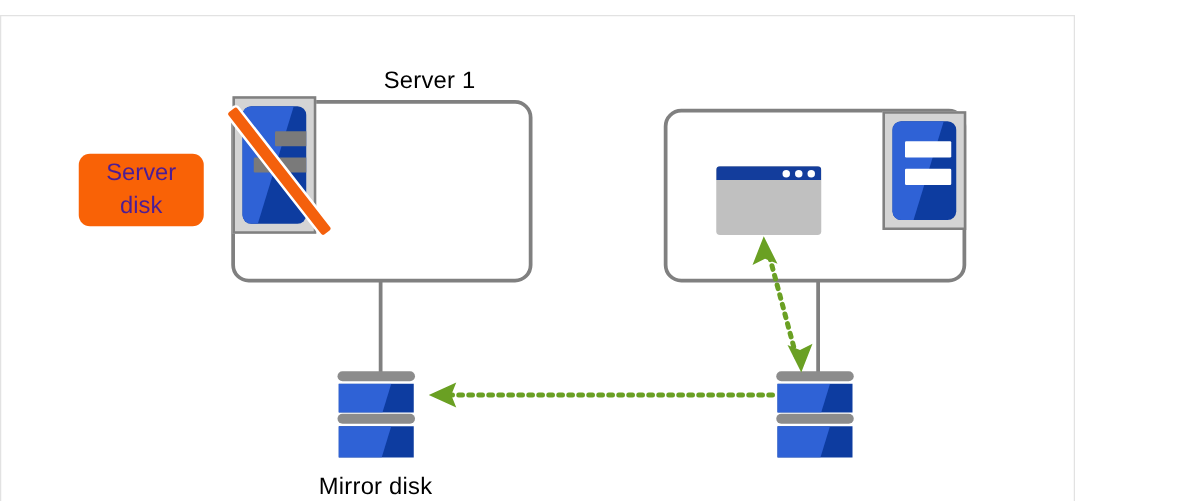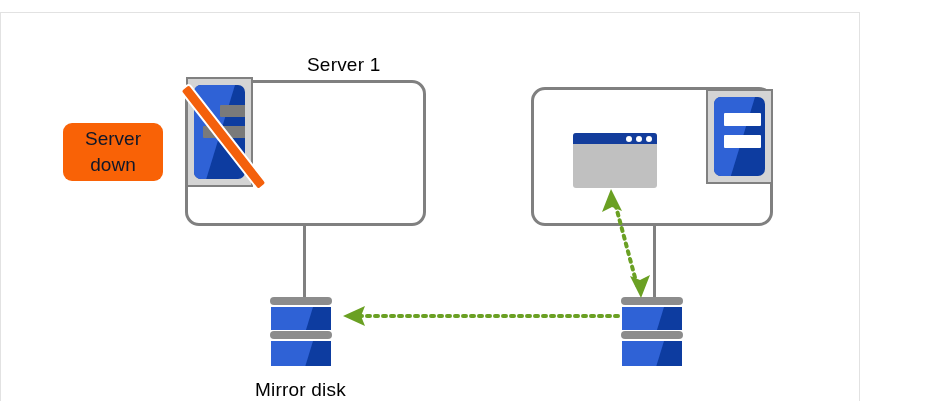--- a/index.html
+++ b/index.html
@@ -65,21 +65,21 @@
     border:2px solid #ffffff;
     border-radius:4px;
     z-index:5;
   }
 
   
   .badge{
     box-sizing:border-box;
     background:#f96206;
     border-radius:9px;
-    color:#0f172a;
+    color:#4c1d95;
     display:flex;
     flex-direction:column;
     align-items:center;
     justify-content:center;
     font-size:19px;
     line-height:1.35;
   }
 
   
   .appwin{
@@ -142,21 +142,21 @@
   <div class="abs srv-icon" style="left:185px;top:64px;width:67px;height:110px;">
     <div class="srv-icon-body">
       <div class="srv-bar" style="left:26px;top:20px;width:30px;height:12px;background:#7a7a7a;"></div>
       <div class="srv-bar" style="left:9px;top:41px;width:47px;height:12px;background:#7a7a7a;"></div>
     </div>
     <div class="srv-slash" style="left:29px;top:-6px;width:9px;height:124px;transform:rotate(-38deg);transform-origin:center;"></div>
   </div>
 
   <div class="abs badge" style="left:62px;top:110px;width:100px;height:58px;">
     <span>Server</span>
-    <span>down</span>
+    <span>disk</span>
   </div>
 
   <div class="abs conn" style="left:302px;top:212px;height:74px;"></div>
 
 
   <div class="abs server-box" style="left:530px;top:74px;width:242px;height:139px;"></div>
 
 
   <div class="abs appwin" style="left:572px;top:120px;width:84px;height:55px;">
     <div class="appwin-title">

